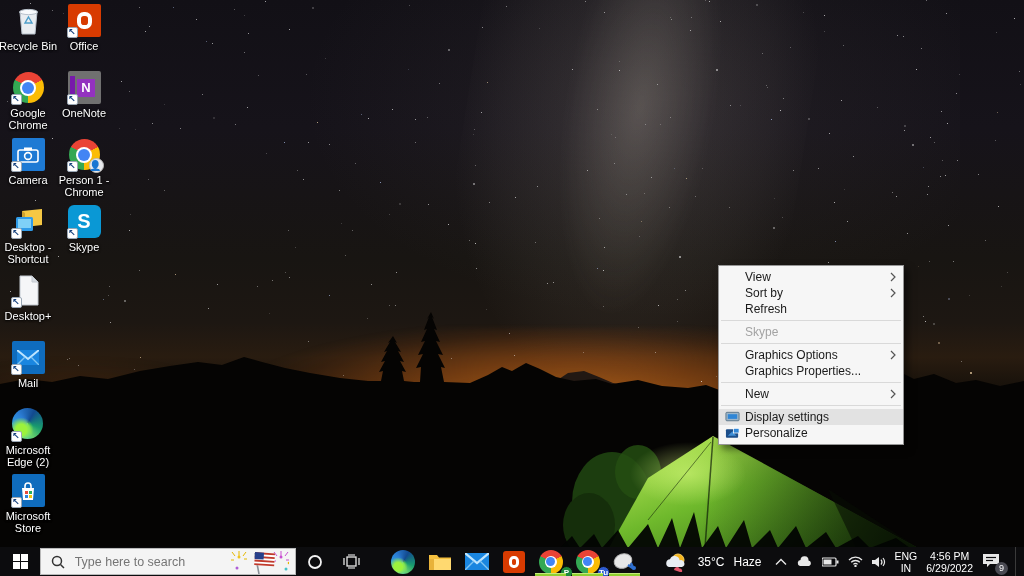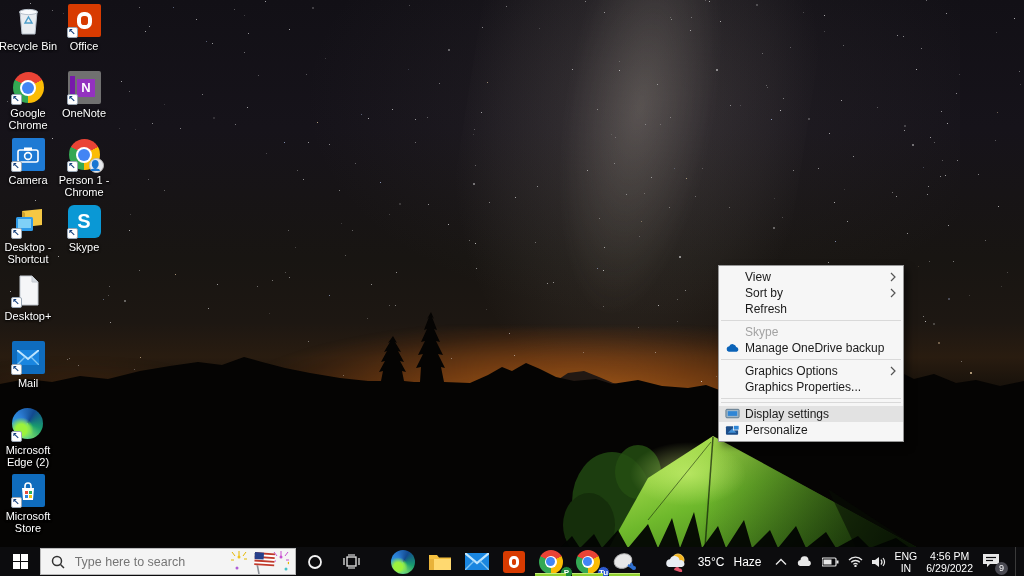--- a/index.html
+++ b/index.html
@@ -579,37 +579,37 @@
           <path d="M1,1 L5,5 L1,9" fill="none" stroke="#555" stroke-width="1.2"></path>
         </svg>
     </div>
     <div class="mi">
       <span>Refresh</span>
     </div>
     <div class="msep"></div>
     <div class="mi dis">
       <span>Skype</span>
     </div>
-    <div class="mi">
-      <svg class="mic" viewBox="0 0 16 12">
-          <path d="M4,10 a3,3 0 0 1 .5-5.9 A4,4 0 0 1 12,5 a2.6,2.6 0 0 1 .6,5 Z" fill="#0b63b8"></path>
-        </svg>
-      <span>Manage OneDrive backup</span>
-    </div>
     <div class="msep"></div>
     <div class="mi">
       <span>Graphics Options</span>
       <svg class="sub" width="6" height="10">
           <path d="M1,1 L5,5 L1,9" fill="none" stroke="#555" stroke-width="1.2"></path>
         </svg>
     </div>
     <div class="mi">
       <span>Graphics Properties...</span>
     </div>
     <div class="msep"></div>
+    <div class="mi">
+      <span>New</span>
+      <svg class="sub" width="6" height="10">
+          <path d="M1,1 L5,5 L1,9" fill="none" stroke="#555" stroke-width="1.2"></path>
+        </svg>
+    </div>
     <div class="msep"></div>
     <div class="mi hl">
       <svg class="mic" viewBox="0 0 16 12">
           <rect x="1" y="1" width="14" height="9" rx="1" fill="#9db6c9" stroke="#5c7587" stroke-width="1"></rect>
           <rect x="3" y="3" width="10" height="5" fill="#2f86d6"></rect>
         </svg>
       <span>Display settings</span>
     </div>
     <div class="mi">
       <svg class="mic" viewBox="0 0 16 12">

